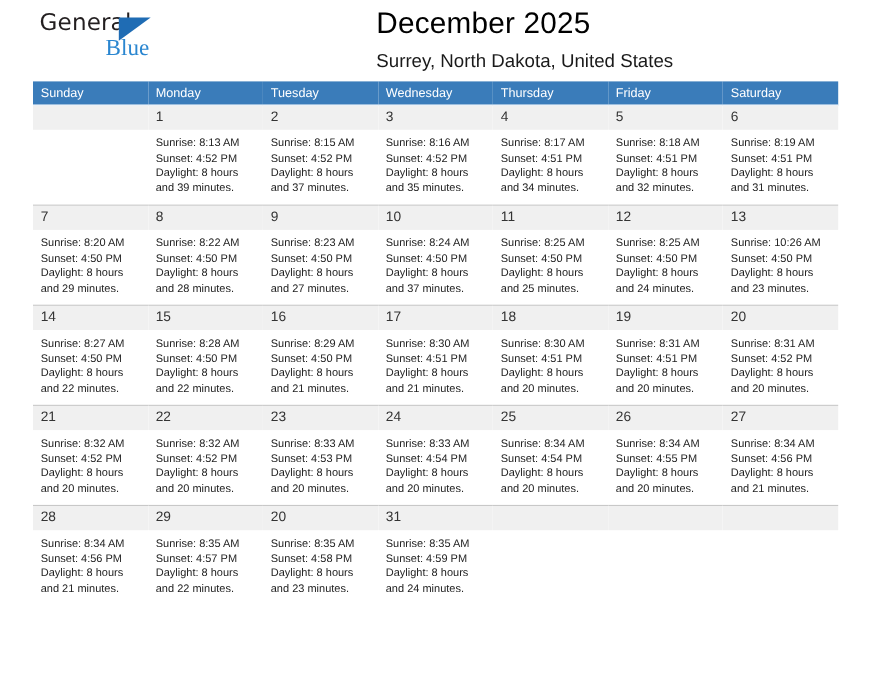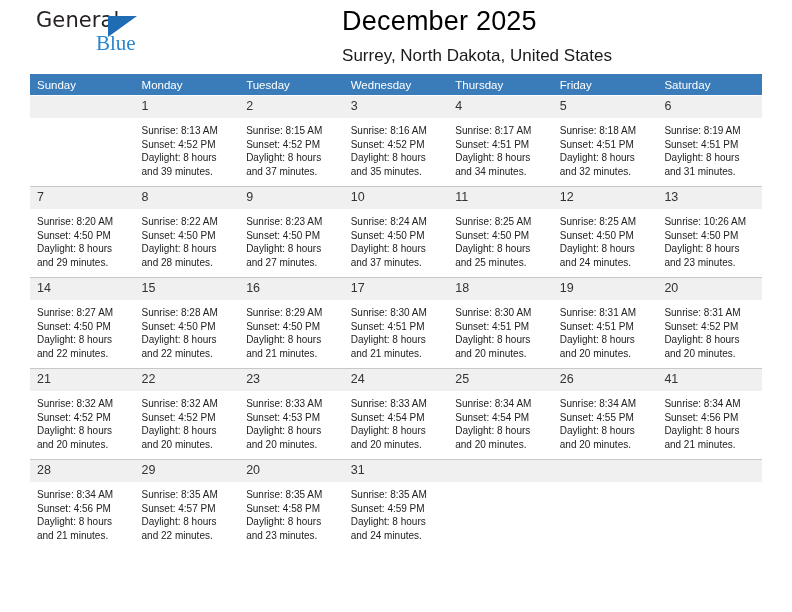--- a/index.html
+++ b/index.html
@@ -457,21 +457,21 @@
               <div class="details">
                 <div>Sunrise: 8:34 AM</div>
                 <div>Sunset: 4:55 PM</div>
                 <div>Daylight: 8 hours</div>
                 <div>and 20 minutes.</div>
               </div>
             </div>
           </td>
           <td>
             <div class="cell-inner">
-              <div class="daynum">41</div>
+              <div class="daynum">27</div>
               <div class="details">
                 <div>Sunrise: 8:34 AM</div>
                 <div>Sunset: 4:56 PM</div>
                 <div>Daylight: 8 hours</div>
                 <div>and 21 minutes.</div>
               </div>
             </div>
           </td>
         </tr>
         <tr class="week-row">

